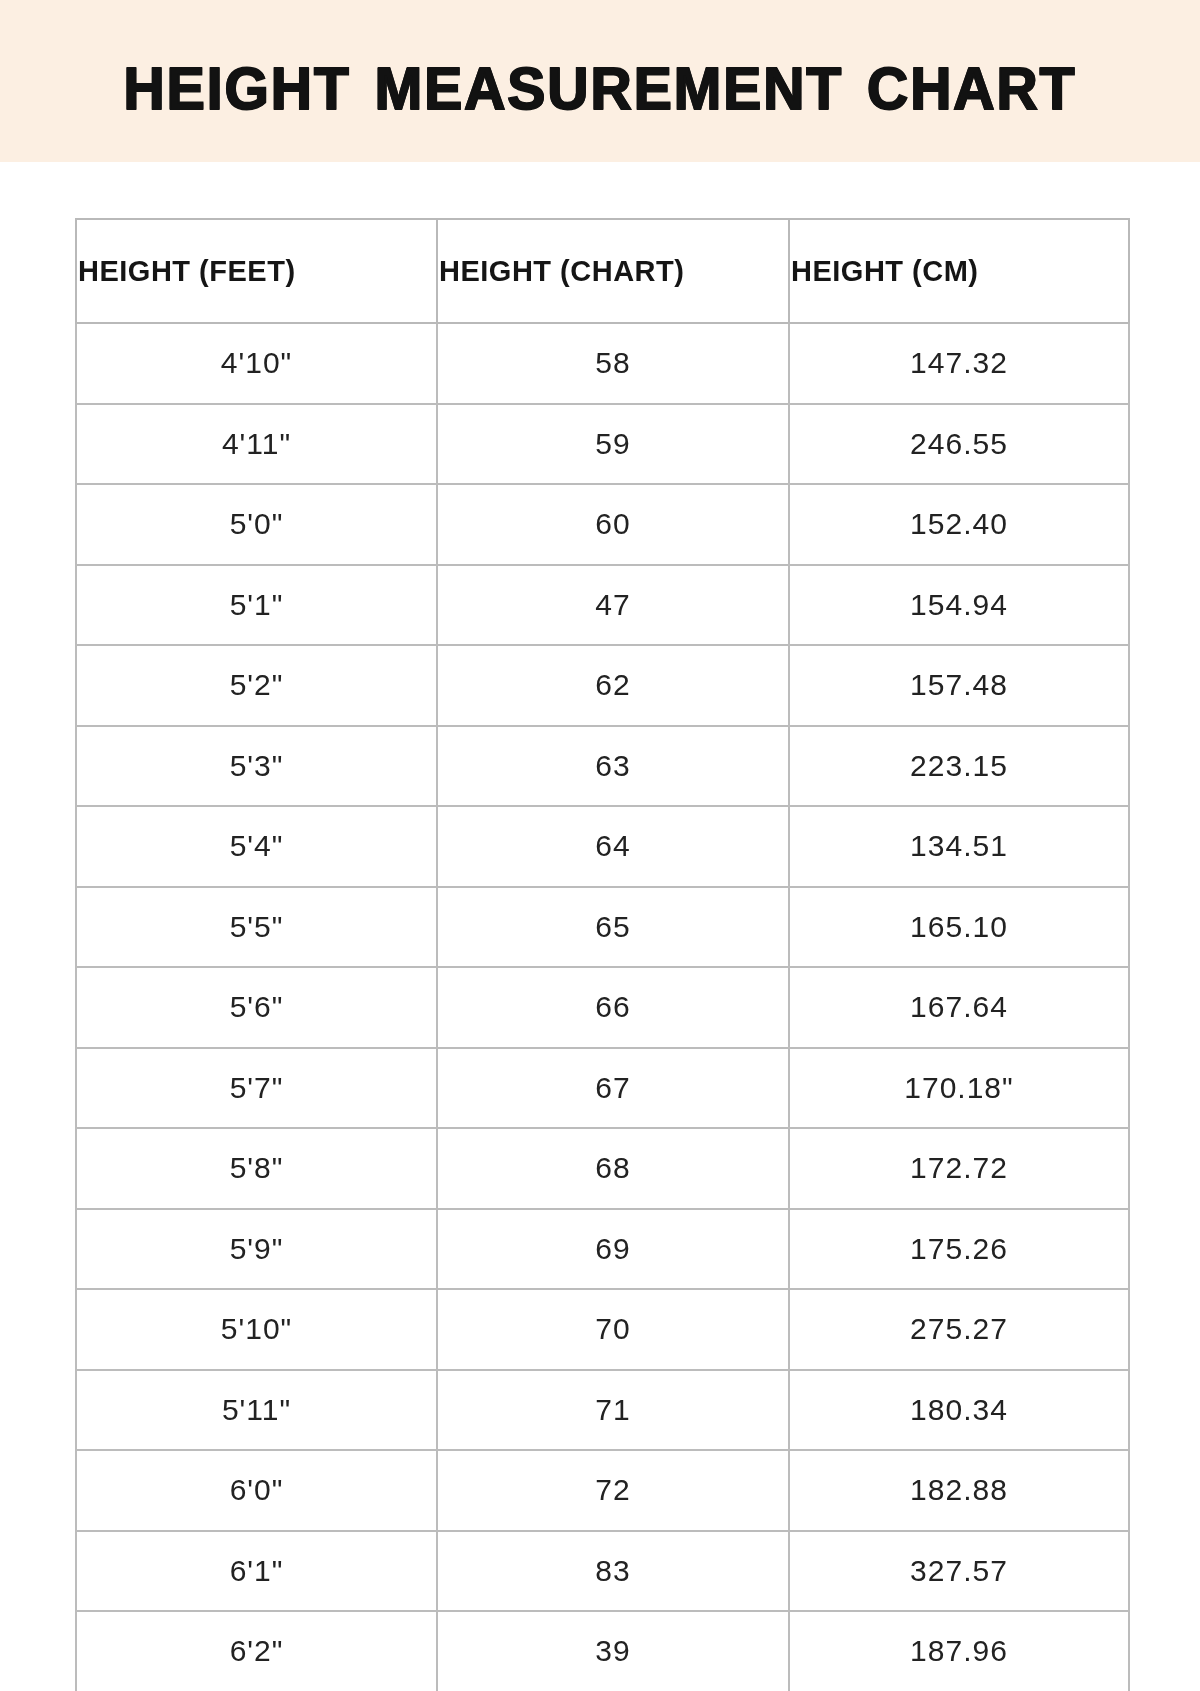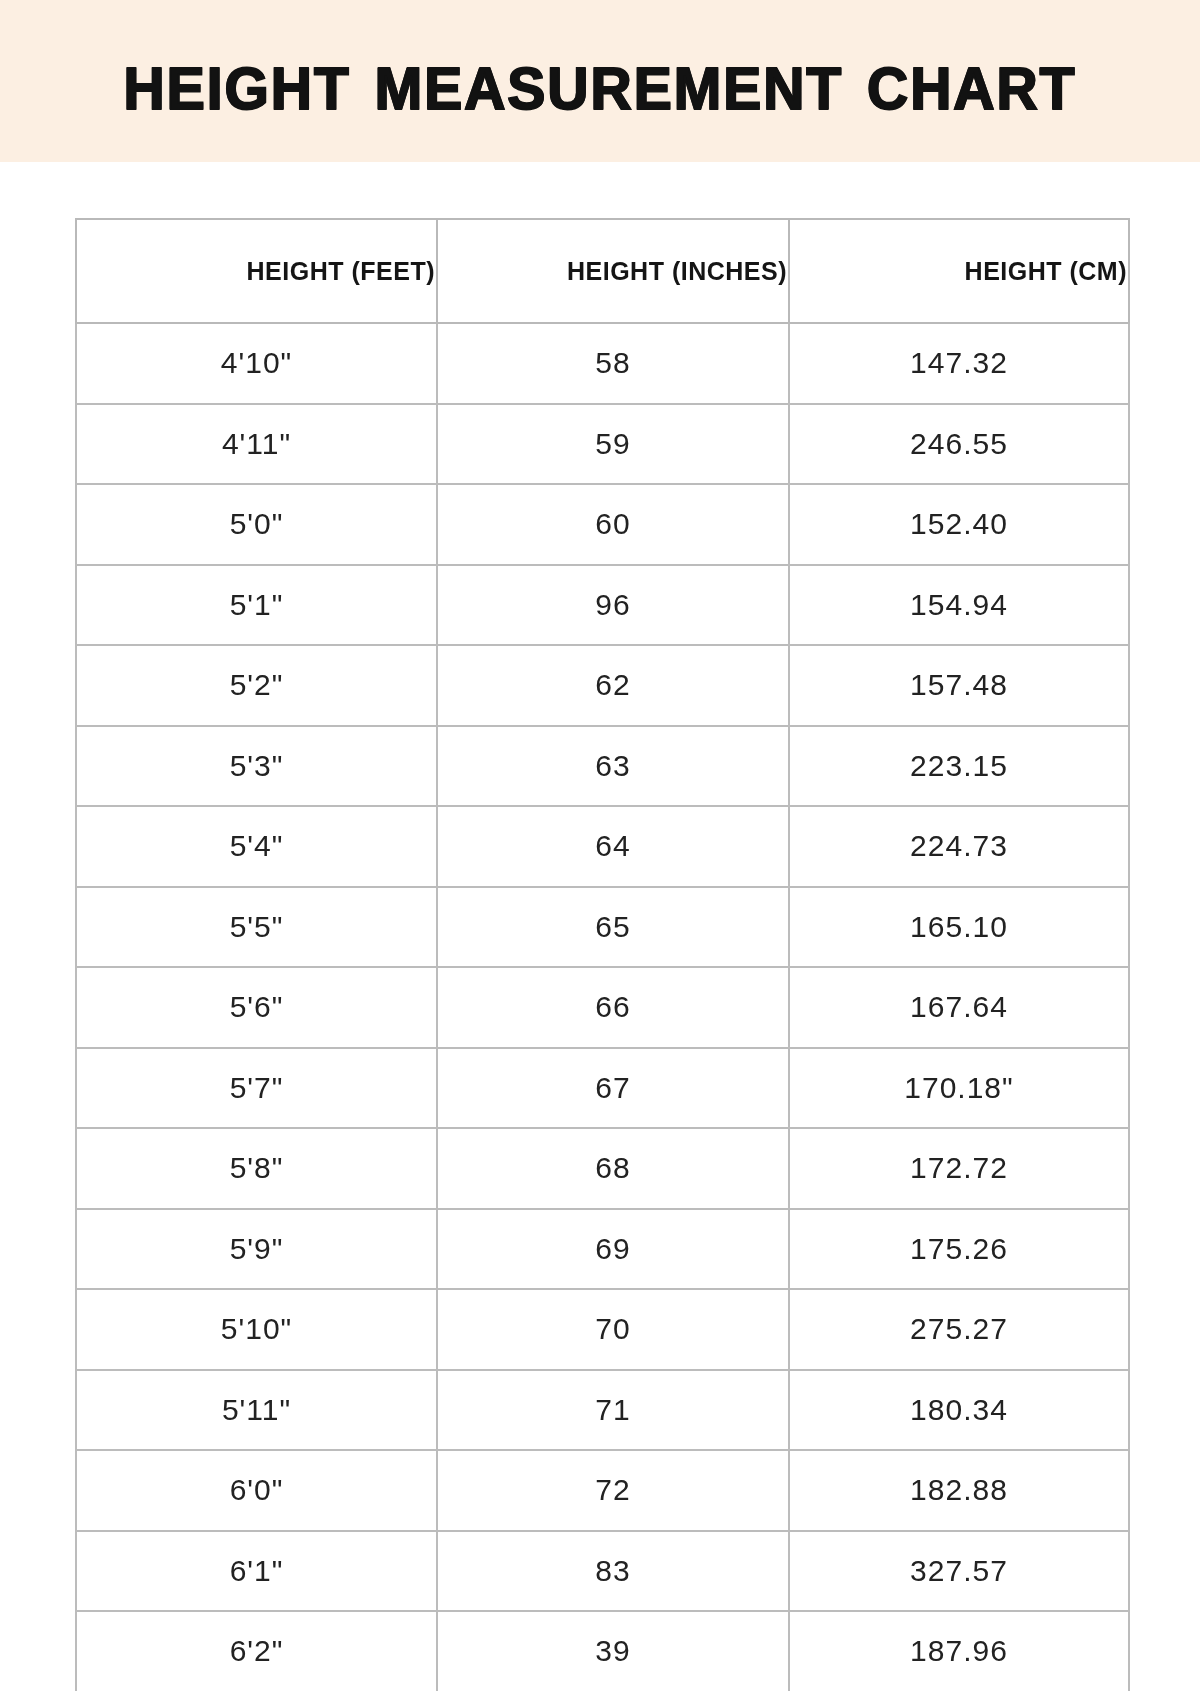--- a/index.html
+++ b/index.html
@@ -49,25 +49,25 @@
     table-layout: fixed;
     border: 2.5px solid #ababab;
   }
   table.conversion col.c1 { width: 361px; }
   table.conversion col.c2 { width: 352px; }
   table.conversion col.c3 { width: 340px; }
 
   table.conversion th {
     height: 100px;
     border: 2px solid #b9b9b9;
-    font-size: 25px;
+    font-size: 29px;
     font-weight: 700;
     letter-spacing: 0.5px;
     color: #151515;
-    text-align: right;
+    text-align: left;
     vertical-align: middle;
     background: #ffffff;
   }
   table.conversion td {
     height: 76.5px;
     border: 2px solid #bcbcbc;
     font-size: 30px;
     font-weight: 400;
     letter-spacing: 1px;
     color: #222222;
@@ -86,21 +86,21 @@
 <div class="table-wrap">
   <table class="conversion">
     <colgroup>
       <col class="c1">
         <col class="c2">
         <col class="c3">
     </colgroup>
     <thead>
       <tr>
           <th>HEIGHT (FEET)</th>
-          <th>HEIGHT (INCHES)</th>
+          <th>HEIGHT (CHART)</th>
           <th>HEIGHT (CM)</th>
         </tr>
     </thead>
     <tbody>
         <tr>
           <td>4'10"</td>
           <td>58</td>
           <td>147.32</td>
         </tr>
         <tr>
@@ -108,37 +108,37 @@
           <td>59</td>
           <td>246.55</td>
         </tr>
         <tr>
           <td>5'0"</td>
           <td>60</td>
           <td>152.40</td>
         </tr>
         <tr>
           <td>5'1"</td>
-          <td>96</td>
+          <td>47</td>
           <td>154.94</td>
         </tr>
         <tr>
           <td>5'2"</td>
           <td>62</td>
           <td>157.48</td>
         </tr>
         <tr>
           <td>5'3"</td>
           <td>63</td>
           <td>223.15</td>
         </tr>
         <tr>
           <td>5'4"</td>
           <td>64</td>
-          <td>224.73</td>
+          <td>134.51</td>
         </tr>
         <tr>
           <td>5'5"</td>
           <td>65</td>
           <td>165.10</td>
         </tr>
         <tr>
           <td>5'6"</td>
           <td>66</td>
           <td>167.64</td>

